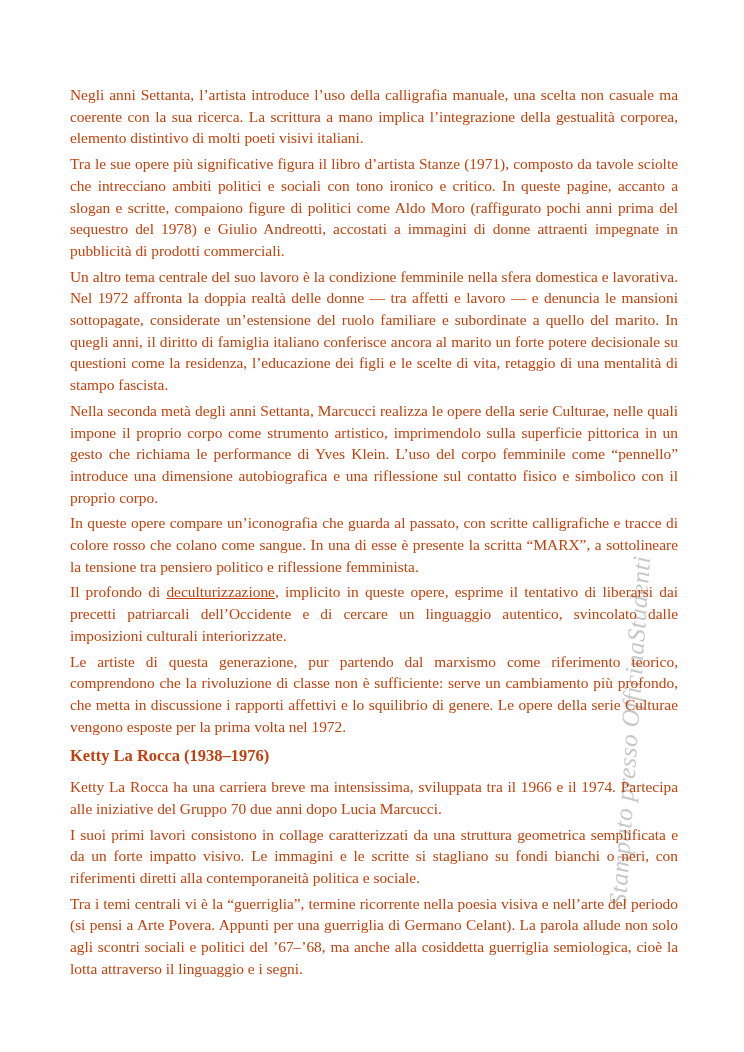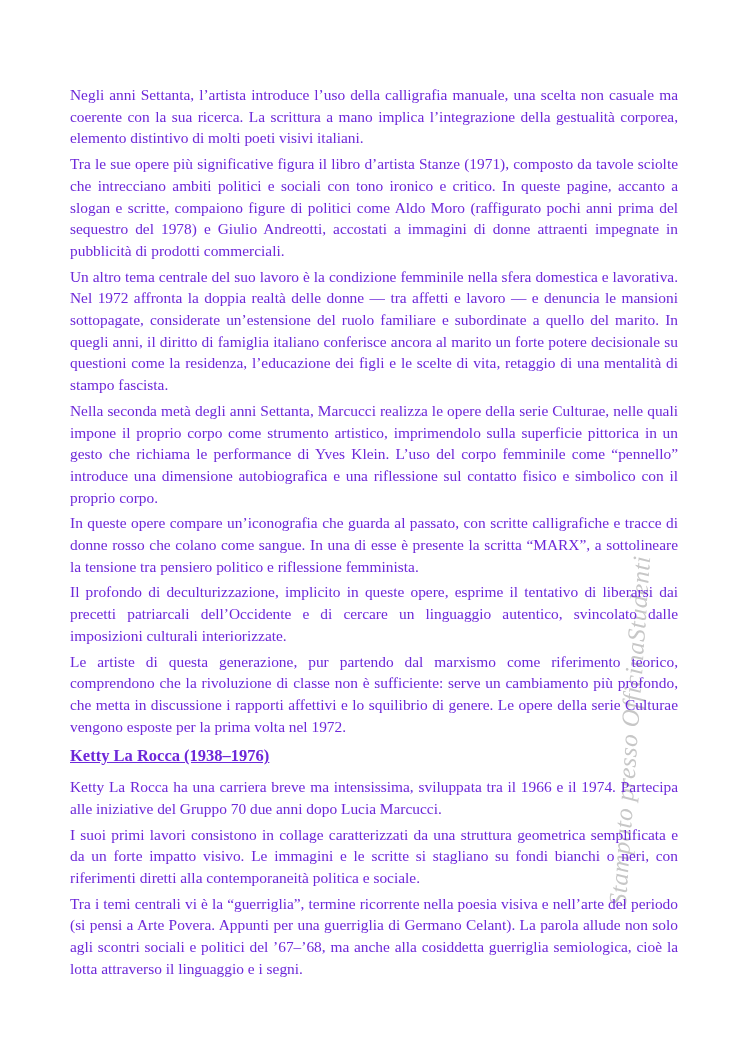--- a/index.html
+++ b/index.html
@@ -13,40 +13,40 @@
     width: 744px;
     height: 1052px;
     background: #ffffff;
     overflow: hidden;
   }
   .doc-content {
     position: absolute;
     left: 70px;
     top: 84px;
     width: 608px;
-    color: #6d28d9;
+    color: #c2410c;
     font-size: 15.4px;
     line-height: 21.7px;
     text-align: justify;
   }
   .doc-content p {
     margin: 0 0 4px 0;
     padding: 0;
   }
   .doc-content h2 {
     font-size: 16.5px;
     font-weight: bold;
     margin: 8px 0 9px 0;
     padding: 0;
     text-align: left;
     line-height: 21.7px;
   }
   .run-italic { }
-  .run-underline { }
-  .run-bold { font-weight: bold; text-decoration: underline; }
+  .run-underline { text-decoration: underline; }
+  .run-bold { font-weight: bold; }
   .watermark {
     position: absolute;
     left: 428px;
     top: 714px;
     width: 410px;
     height: 34px;
     text-align: center;
     transform: rotate(-86deg);
     transform-origin: center center;
     color: #c7c7c7;
@@ -61,21 +61,21 @@
 </head>
 <body>
 
 <div class="page">
   <div class="watermark">Stampato presso OfficinaStudenti</div>
   <div class="doc-content" id="doc-content">
       <p><span>Negli anni Settanta, l’artista introduce l’uso della calligrafia manuale, una scelta non casuale ma coerente con la sua ricerca. La scrittura a mano implica l’integrazione della gestualità corporea, elemento distintivo di molti poeti visivi italiani.</span></p>
       <p><span>Tra le sue opere più significative figura il libro d’artista </span><span class="run-italic">Stanze</span><span> (1971), composto da tavole sciolte che intrecciano ambiti politici e sociali con tono ironico e critico. In queste pagine, accanto a slogan e scritte, compaiono figure di politici come Aldo Moro (raffigurato pochi anni prima del sequestro del 1978) e Giulio Andreotti, accostati a immagini di donne attraenti impegnate in pubblicità di prodotti commerciali.</span></p>
       <p><span>Un altro tema centrale del suo lavoro è la condizione femminile nella sfera domestica e lavorativa. Nel 1972 affronta la doppia realtà delle donne — tra affetti e lavoro — e denuncia le mansioni sottopagate, considerate un’estensione del ruolo familiare e subordinate a quello del marito. In quegli anni, il diritto di famiglia italiano conferisce ancora al marito un forte potere decisionale su questioni come la residenza, l’educazione dei figli e le scelte di vita, retaggio di una mentalità di stampo fascista.</span></p>
       <p><span>Nella seconda metà degli anni Settanta, Marcucci realizza le opere della serie </span><span class="run-italic">Culturae</span><span>, nelle quali impone il proprio corpo come strumento artistico, imprimendolo sulla superficie pittorica in un gesto che richiama le performance di Yves Klein. L’uso del corpo femminile come “pennello” introduce una dimensione autobiografica e una riflessione sul contatto fisico e simbolico con il proprio corpo.</span></p>
-      <p><span>In queste opere compare un’iconografia che guarda al passato, con scritte calligrafiche e tracce di donne rosso che colano come sangue. In una di esse è presente la scritta “</span><span class="run-italic">MARX</span><span>”, a sottolineare la tensione tra pensiero politico e riflessione femminista.</span></p>
+      <p><span>In queste opere compare un’iconografia che guarda al passato, con scritte calligrafiche e tracce di colore rosso che colano come sangue. In una di esse è presente la scritta “</span><span class="run-italic">MARX</span><span>”, a sottolineare la tensione tra pensiero politico e riflessione femminista.</span></p>
       <p><span>Il profondo di </span><span class="run-underline">deculturizzazione</span><span>, implicito in queste opere, esprime il tentativo di liberarsi dai precetti patriarcali dell’Occidente e di cercare un linguaggio autentico, svincolato dalle imposizioni culturali interiorizzate.</span></p>
       <p><span>Le artiste di questa generazione, pur partendo dal marxismo come riferimento teorico, comprendono che la rivoluzione di classe non è sufficiente: serve un cambiamento più profondo, che metta in discussione i rapporti affettivi e lo squilibrio di genere. Le opere della serie </span><span class="run-italic">Culturae</span><span> vengono esposte per la prima volta nel 1972.</span></p>
       <h2><span class="run-bold">Ketty La Rocca (1938–1976)</span></h2>
       <p><span>Ketty La Rocca ha una carriera breve ma intensissima, sviluppata tra il 1966 e il 1974. Partecipa alle iniziative del Gruppo 70 due anni dopo Lucia Marcucci.</span></p>
       <p><span>I suoi primi lavori consistono in collage caratterizzati da una struttura geometrica semplificata e da un forte impatto visivo. Le immagini e le scritte si stagliano su fondi bianchi o neri, con riferimenti diretti alla contemporaneità politica e sociale.</span></p>
       <p><span>Tra i temi centrali vi è la “guerriglia”, termine ricorrente nella poesia visiva e nell’arte del periodo (si pensi a </span><span class="run-italic">Arte Povera. Appunti per una guerriglia</span><span> di Germano Celant). La parola allude non solo agli scontri sociali e politici del ’67–’68, ma anche alla cosiddetta </span><span class="run-italic">guerriglia semiologica</span><span>, cioè la lotta attraverso il linguaggio e i segni.</span></p>
     </div>
 </div>
 
 </body></html>

